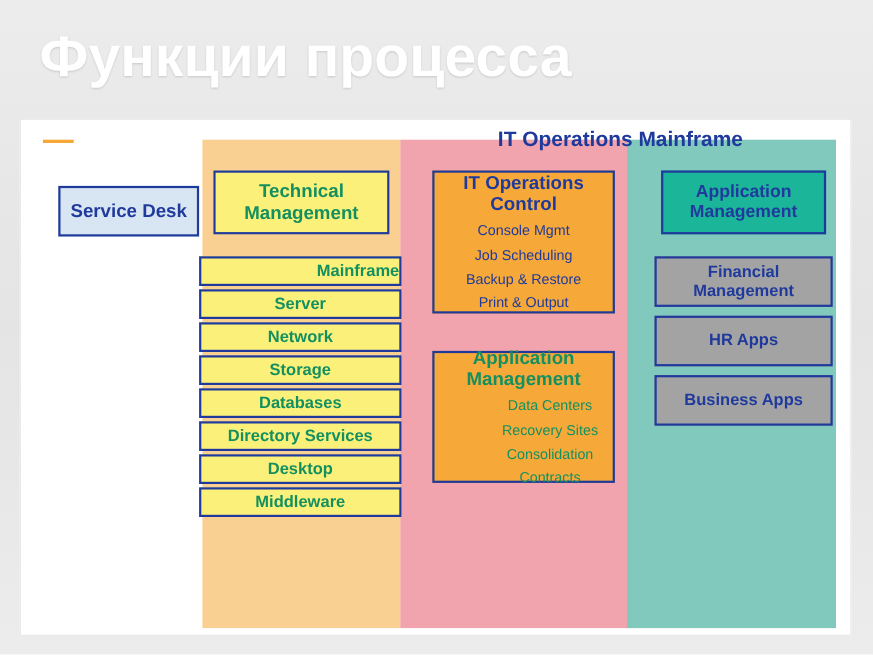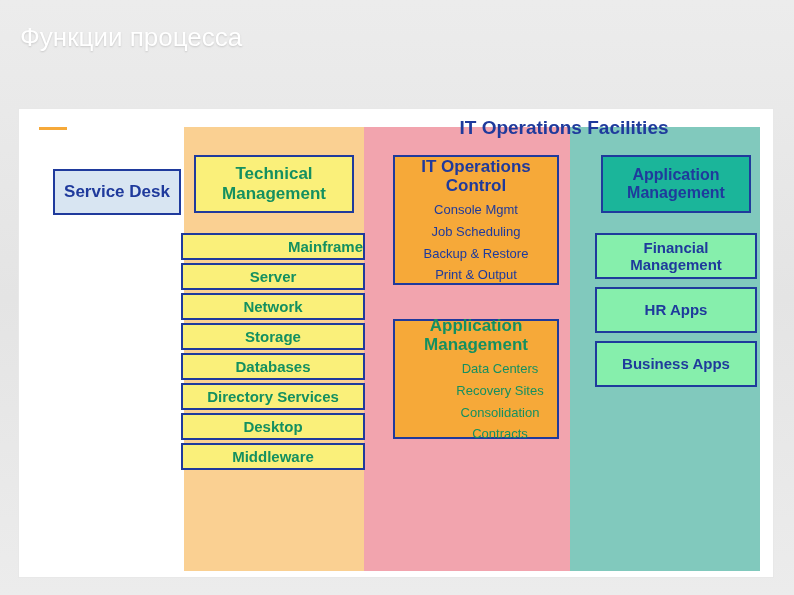--- a/index.html
+++ b/index.html
@@ -5,23 +5,23 @@
   * { box-sizing: border-box; margin: 0; padding: 0; }
   body {
     width: 794px;
     height: 595px;
     background: linear-gradient(to bottom, #ececec 0%, #e4e4e4 50%, #ececec 100%);
     font-family: Arial, sans-serif;
     overflow: hidden;
   }
   .slide-title {
     color: #fff;
-    font-size: 26px;
-    font-weight: normal;
-    padding: 22px 0 0 20px;
+    font-size: 52px;
+    font-weight: bold;
+    padding: 22px 0 0 36px;
     text-shadow: 0 1px 2px rgba(0,0,0,0.15);
   }
   .diagram-wrap {
     position: absolute;
     left: 18px;
     top: 108px;
     width: 756px;
     height: 470px;
     background: #fff;
     border: 1px solid #e8e8e8;
@@ -106,40 +106,40 @@
     padding: 6px 4px;
   }
   .facilities .sub { color: #149060; padding-left: 48px; }
   
   .app-mgmt {
     left: 582px; top: 46px; width: 150px; height: 58px;
     background: #1bb59a; color: #1f3a9c; font-size: 16px;
   }
   .app-item {
     left: 576px; width: 162px; height: 46px;
-    background: #86efac; color: #1f3a9c; font-size: 15px;
+    background: #a3a3a3; color: #1f3a9c; font-size: 15px;
   }
   .ai1 { top: 124px; }
   .ai2 { top: 178px; }
   .ai3 { top: 232px; }
 </style>
 </head>
 <body>
 
 <div class="slide-title">Функции процесса</div>
 
 <div class="diagram-wrap">
   <div class="stage">
     <div class="accent"></div>
 
     <div class="band band-tech"></div>
     <div class="band band-ops"></div>
     <div class="band band-app"></div>
 
-    <div class="header-title">IT Operations Facilities</div>
+    <div class="header-title">IT Operations Mainframe</div>
 
     <div class="box service-desk">
       <span>Service Desk</span>
     </div>
 
     <div class="box tech-mgmt">
       <span>Technical Management</span>
     </div>
 
     <div class="box tech-item ti1">

